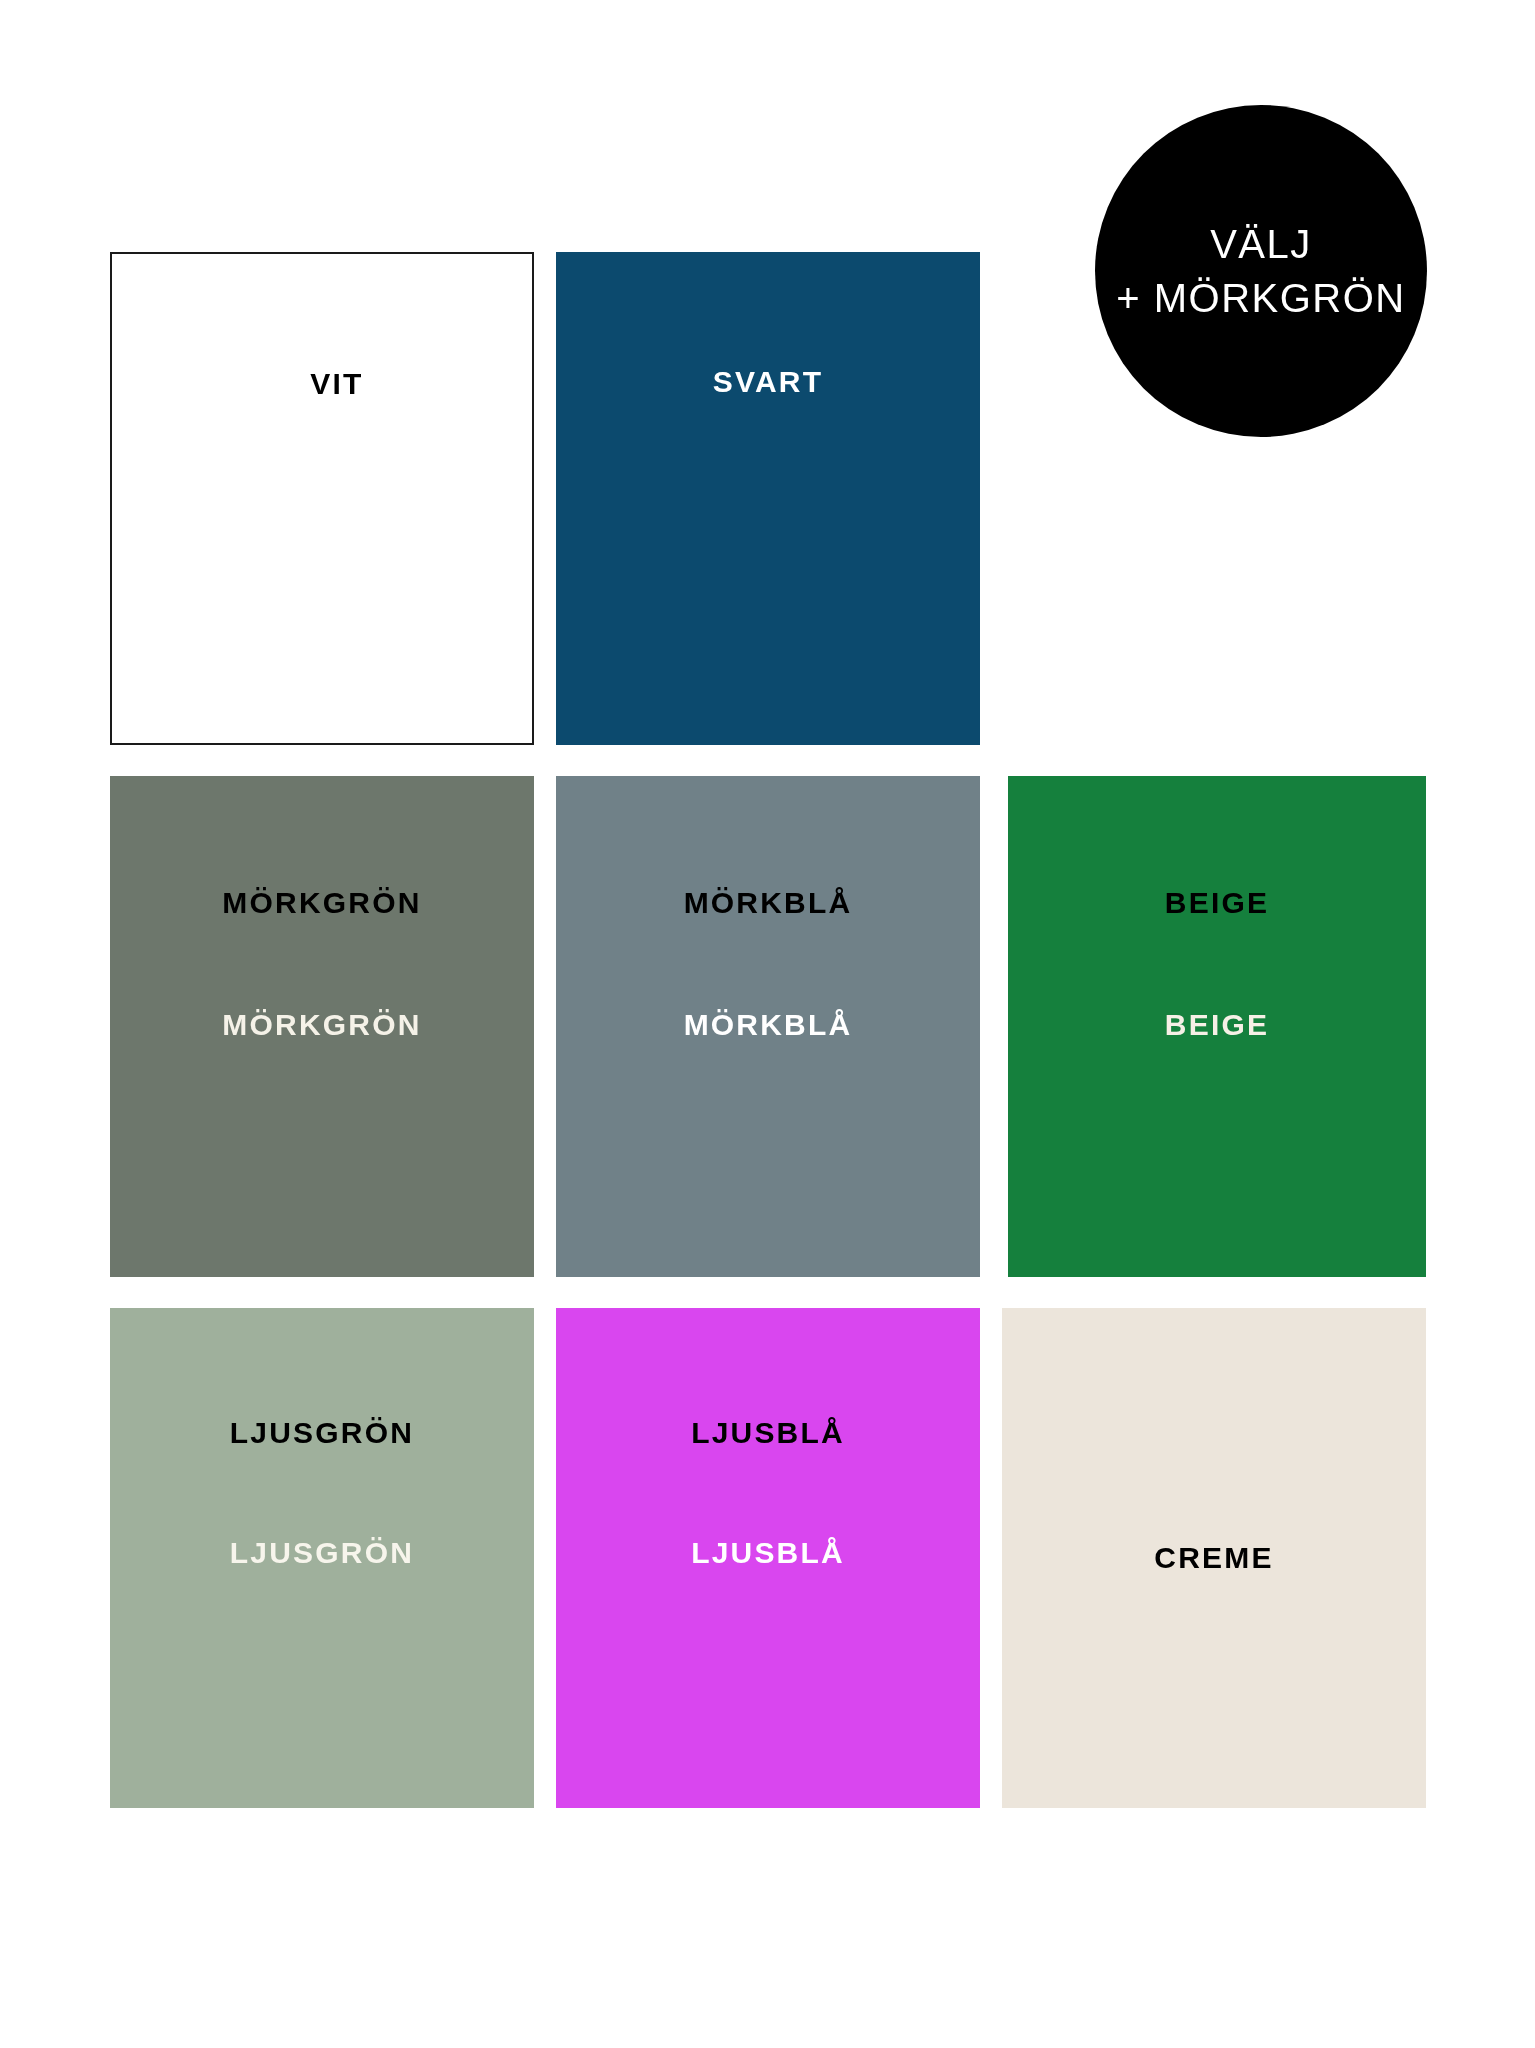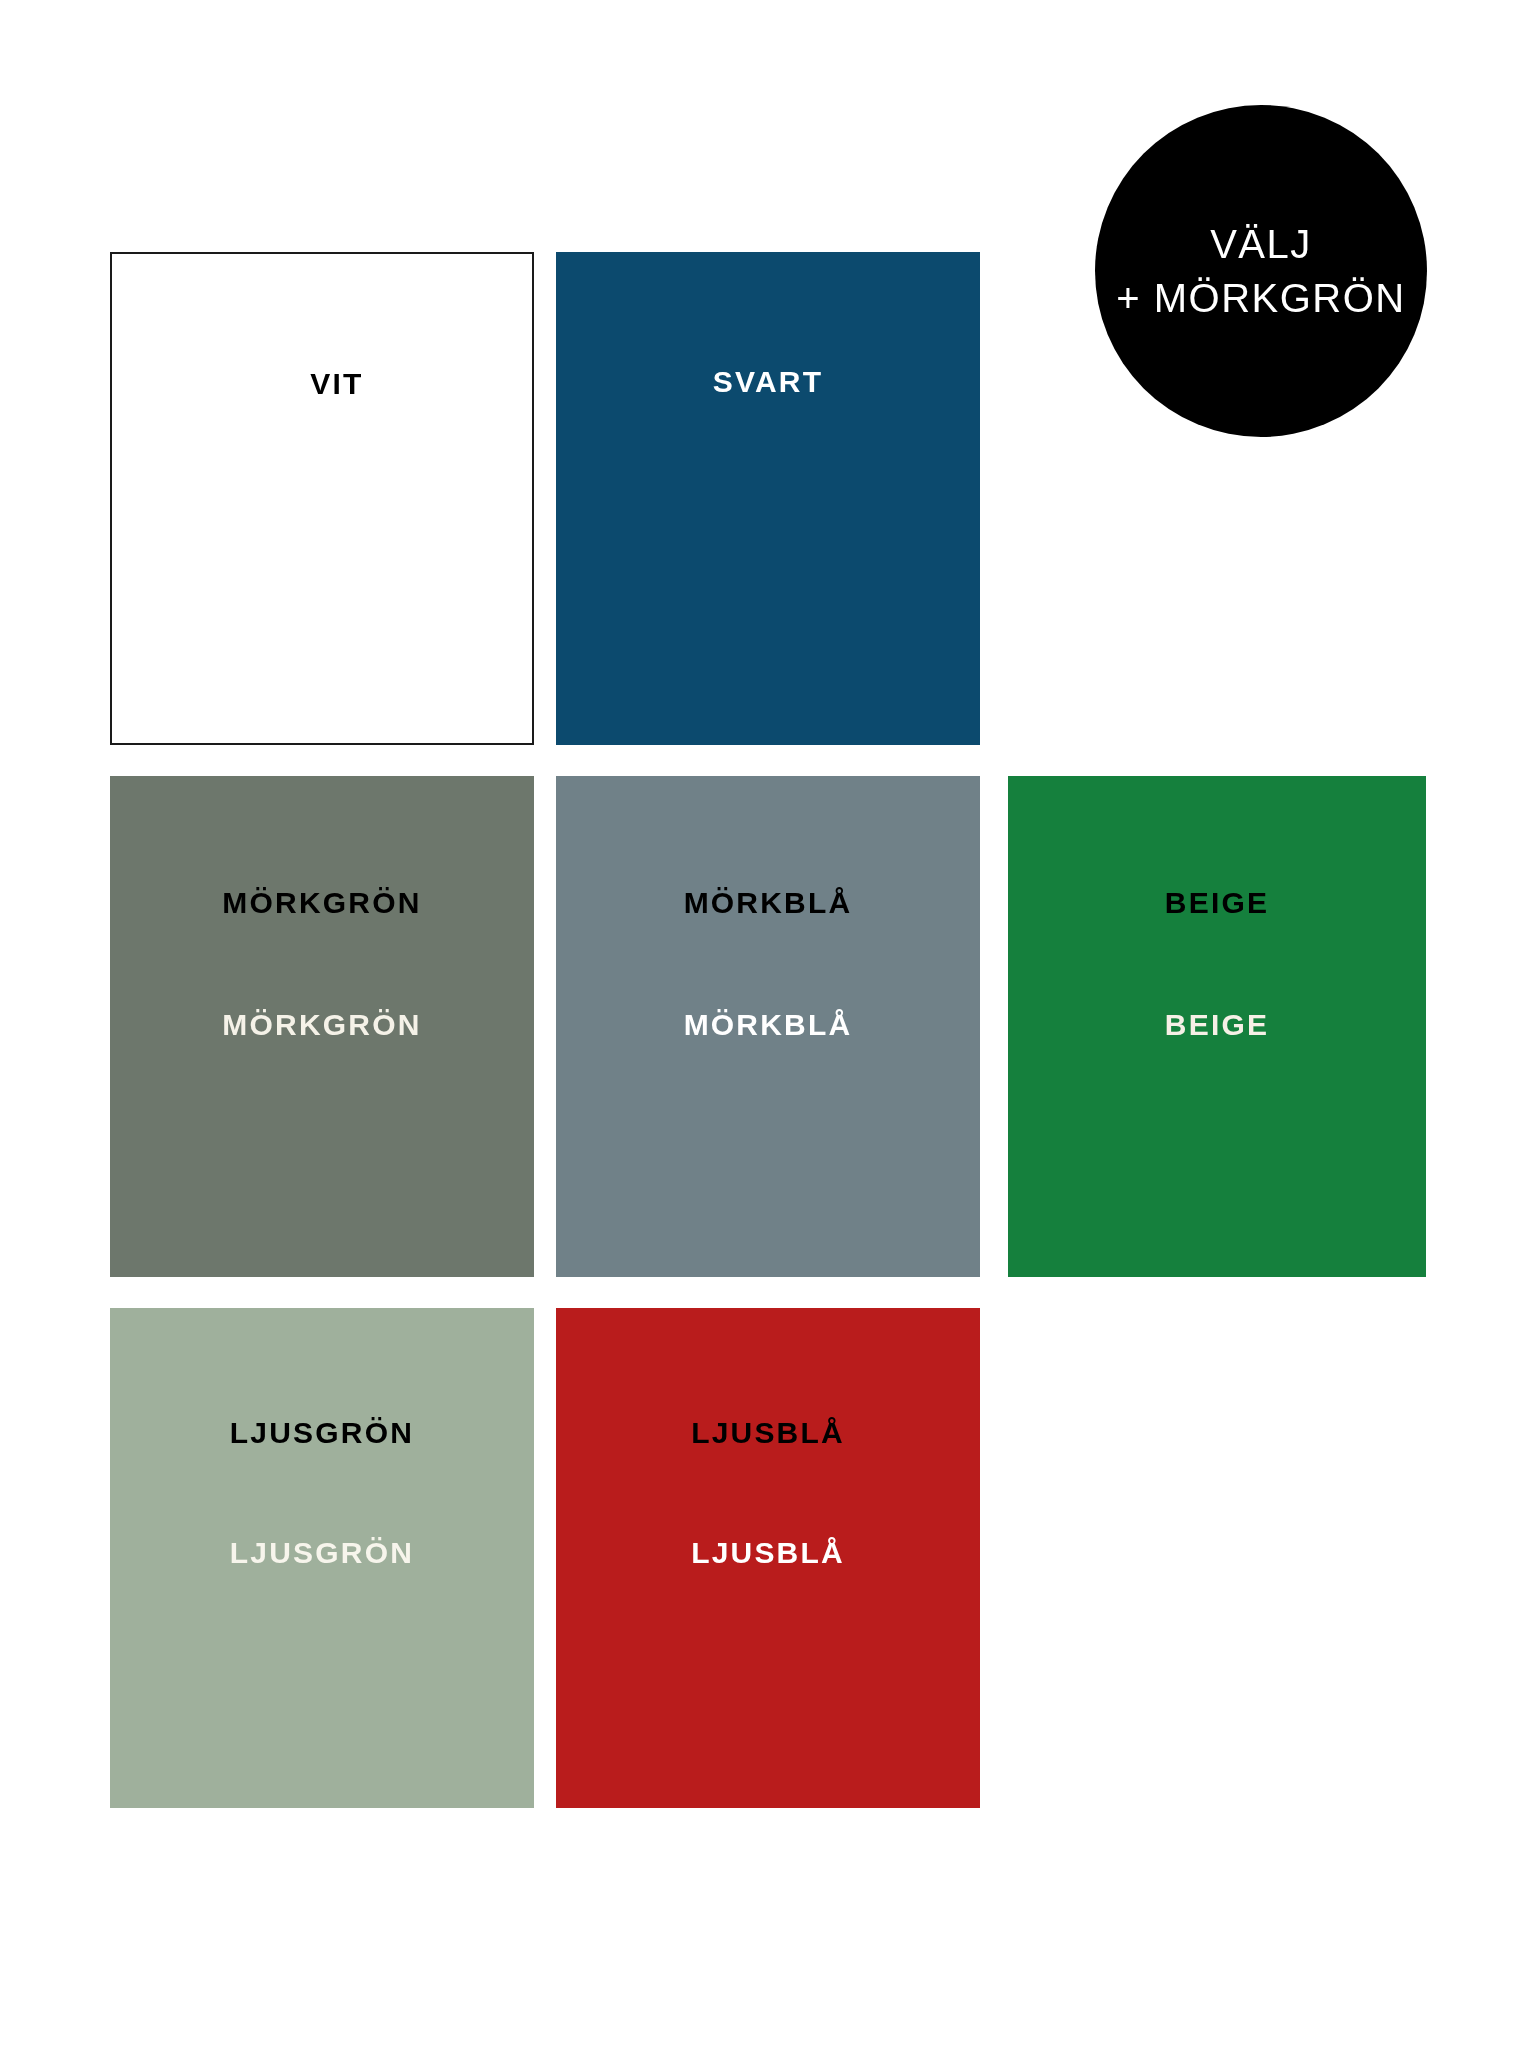--- a/index.html
+++ b/index.html
@@ -149,20 +149,23 @@
     <div class="swatch row2 dual" id="sw-beige" style="background: #15803d; margin-left: 6px;">
       <div class="swatch-label primary" style="color: rgb(0, 0, 0);">BEIGE</div>
       <div class="swatch-label secondary" style="color: rgb(246, 240, 230);">BEIGE</div>
     </div>
 
     <div class="swatch row3 dual" id="sw-ljusgron" style="background: rgb(159, 176, 156);">
       <div class="swatch-label primary" style="color: rgb(0, 0, 0);">LJUSGRÖN</div>
       <div class="swatch-label secondary" style="color: rgb(247, 245, 236);">LJUSGRÖN</div>
     </div>
 
-    <div class="swatch row3 dual" id="sw-ljusbla" style="background: #b91c1c;">
+    <div class="swatch row3 dual" id="sw-ljusbla" style="background: #d946ef;">
       <div class="swatch-label primary" style="color: rgb(0, 0, 0);">LJUSBLÅ</div>
       <div class="swatch-label secondary" style="color: rgb(255, 255, 255);">LJUSBLÅ</div>
     </div>
 
+    <div class="swatch row3 single-mid" id="sw-creme" style="background: rgb(236, 229, 219);">
+      <div class="swatch-label primary" style="color: rgb(0, 0, 0);">CREME</div>
+    </div>
 
   </div>
 </div>
 
 </body></html>

